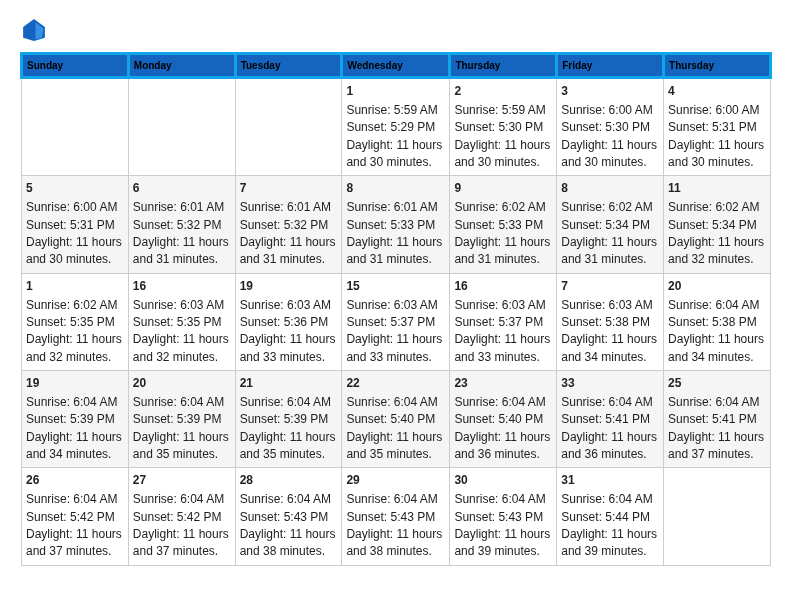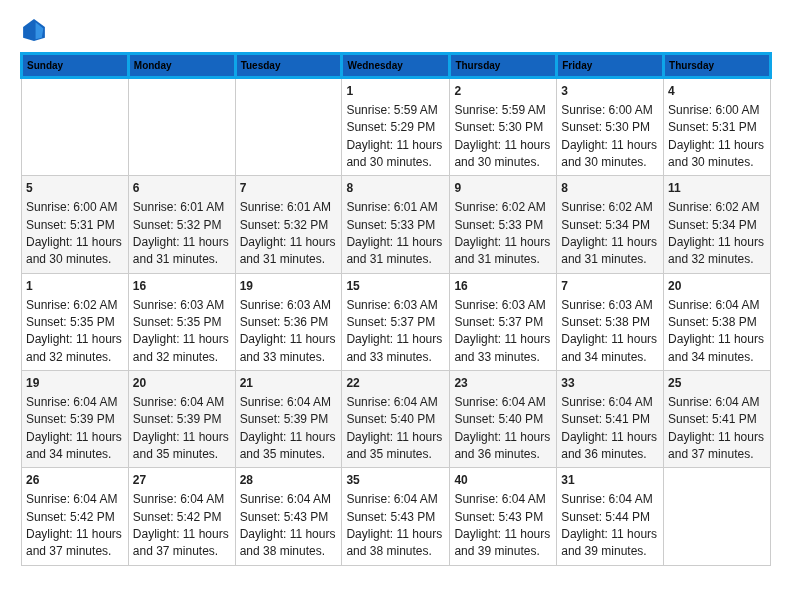--- a/index.html
+++ b/index.html
@@ -331,28 +331,28 @@
 and 37 minutes.</div>
           </td>
           <td>
             <div class="day-number">28</div>
             <div class="day-info" style="white-space: pre-line;">Sunrise: 6:04 AM
 Sunset: 5:43 PM
 Daylight: 11 hours
 and 38 minutes.</div>
           </td>
           <td>
-            <div class="day-number">35</div>
+            <div class="day-number">29</div>
             <div class="day-info" style="white-space: pre-line;">Sunrise: 6:04 AM
 Sunset: 5:43 PM
 Daylight: 11 hours
 and 38 minutes.</div>
           </td>
           <td>
-            <div class="day-number">40</div>
+            <div class="day-number">30</div>
             <div class="day-info" style="white-space: pre-line;">Sunrise: 6:04 AM
 Sunset: 5:43 PM
 Daylight: 11 hours
 and 39 minutes.</div>
           </td>
           <td>
             <div class="day-number">31</div>
             <div class="day-info" style="white-space: pre-line;">Sunrise: 6:04 AM
 Sunset: 5:44 PM
 Daylight: 11 hours

